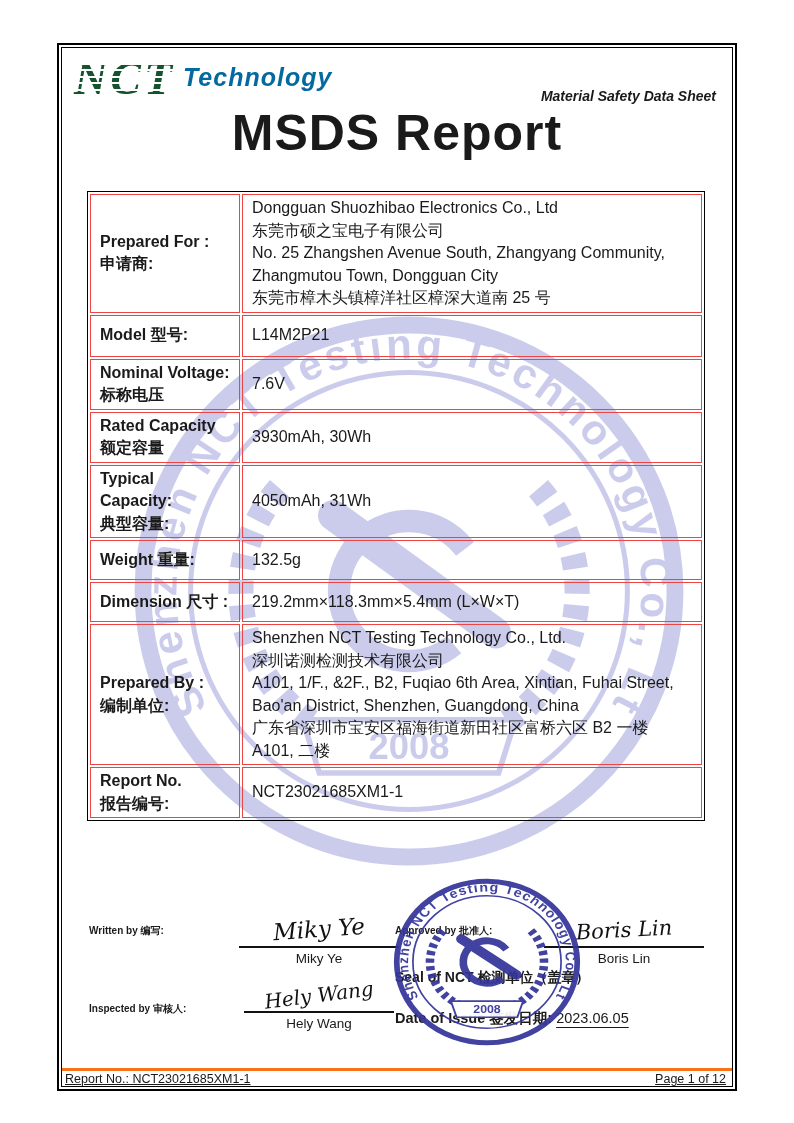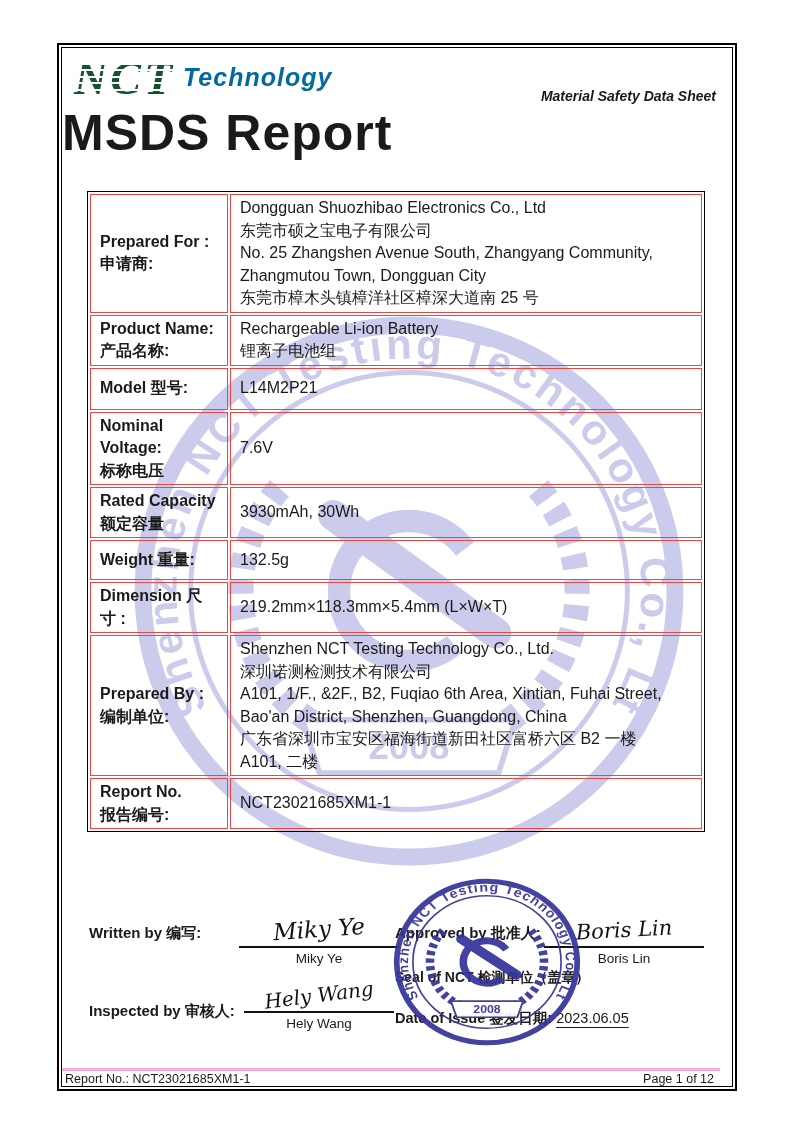--- a/index.html
+++ b/index.html
@@ -12,55 +12,55 @@
 
   
   .logo-row { position:absolute; left:12px; top:4px; white-space:nowrap; z-index:3; }
   .logo-nct { display:inline-block; position:relative; font-size:46px; font-weight:bold; font-style:italic;
               letter-spacing:3px; color:#14532d; font-family:"Liberation Serif", serif; }
   .logo-nct::after { content:""; position:absolute; inset:0;
               background:repeating-linear-gradient(to bottom, transparent 0 4.5px, #ffffff 4.5px 6.5px); }
   .logo-tech { display:inline-block; font-size:25px; font-weight:bold; font-style:italic; color:#0369a1;
               margin-left:8px; vertical-align:8px; letter-spacing:1px; }
   .subtitle { position:absolute; right:16px; top:40px; font-size:14px; font-weight:bold; font-style:italic; z-index:3; }
-  .main-title { position:absolute; left:0; right:0; top:56px; font-size:50px;
+  .main-title { position:absolute; left:0; right:0; top:56px; text-align:center; font-size:50px;
               font-weight:bold; letter-spacing:1px; z-index:3; }
 
   
   table.info { position:absolute; left:25px; top:143px; width:618px;
                border-collapse:separate; border-spacing:2px; border:1px solid #000;
                z-index:2; background:transparent; }
   table.info td { border:1px solid #ef4444; padding:2px 9px; font-size:16px; line-height:22.5px; vertical-align:middle; }
-  td.lbl { width:138px; font-weight:bold; }
+  td.lbl { width:150px; font-weight:bold; }
   td.val { }
   tr.h42 { height:42px;margin-left:6px; }
   tr.h40 { height:40px; }
   tr.h50 { height:50px; }
 
   
   .watermark { position:absolute; left:67px; top:263px; width:560px; height:560px;
                color:#c6c7ea; z-index:1; opacity:0.9; }
   .stamp { position:absolute; left:330px; top:829px; width:190px; height:170px;
                color:#34349a; z-index:6; opacity:0.93; }
 
   
-  .sig-label { position:absolute; font-size:15px; font-weight:bold; white-space:nowrap; z-index:3; }
+  .sig-label { position:absolute; font-size:10px; font-weight:bold; white-space:nowrap; z-index:3; }
   .sig-line { position:absolute; border-bottom:2px solid #111; height:0; z-index:3; }
   .sig-script { position:absolute; bottom:4px; left:50%; white-space:nowrap;
                 font-family:"DejaVu Serif", serif; font-style:italic; font-size:23px; color:#111;
                 transform:translateX(-50%) rotate(-4deg); }
   .sig-typed { position:absolute; top:5px; left:0; width:100%; text-align:center; font-size:13.5px; }
   .seal-label { position:absolute; font-size:14px; font-weight:bold; white-space:nowrap; z-index:3; }
   .date-row { position:absolute; font-size:14.5px; white-space:nowrap; z-index:3; }
   .date-row .dl { font-weight:bold; }
   .date-row .dv { text-decoration:underline; text-underline-offset:4px; padding-right:26px; }
 
   
-  .footer { position:absolute; left:0; right:12px; bottom:0; border-top:3px solid #f9a8d4;
-            font-size:12.5px; z-index:4; background:transparent; }
+  .footer { position:absolute; left:0; right:0; bottom:0; border-top:3px solid #f97316;
+            font-size:12.5px; z-index:4; background:transparent;text-decoration:underline; }
   .footer-line1 { display:flex; justify-content:space-between; padding:1px 6px 0 3px; }
   .footer-line2 { position:relative; height:16px; }
   .footer-line2 span { position:absolute; top:0; white-space:nowrap; }
   .f-hotline { left:52px; }
   .f-tel { left:282px; }
   .f-url { left:474px; }
 </style>
 </head>
 <body>
 
@@ -104,30 +104,20 @@
             <div>申请商:</div>
           </td>
           <td class="val">
             <div>Dongguan Shuozhibao Electronics Co., Ltd</div>
             <div>东莞市硕之宝电子有限公司</div>
             <div>No. 25 Zhangshen Avenue South, Zhangyang Community,</div>
             <div>Zhangmutou Town, Dongguan City</div>
             <div>东莞市樟木头镇樟洋社区樟深大道南 25 号</div>
           </td>
         </tr>
-        <tr>
-          <td class="lbl">
-            <div>Product Name:</div>
-            <div>产品名称:</div>
-          </td>
-          <td class="val">
-            <div>Rechargeable Li-ion Battery</div>
-            <div>锂离子电池组</div>
-          </td>
-        </tr>
         <tr class="h42">
           <td class="lbl">
             <div>Model 型号:</div>
           </td>
           <td class="val">
             <div>L14M2P21</div>
           </td>
         </tr>
         <tr class="h50">
           <td class="lbl">
@@ -138,20 +128,29 @@
             <div>7.6V</div>
           </td>
         </tr>
         <tr class="h50">
           <td class="lbl">
             <div>Rated Capacity</div>
             <div>额定容量</div>
           </td>
           <td class="val">
             <div>3930mAh, 30Wh</div>
+          </td>
+        </tr>
+        <tr class="h50">
+          <td class="lbl">
+            <div>Typical Capacity:</div>
+            <div>典型容量:</div>
+          </td>
+          <td class="val">
+            <div>4050mAh, 31Wh</div>
           </td>
         </tr>
         <tr class="h40">
           <td class="lbl">
             <div>Weight 重量:</div>
           </td>
           <td class="val">
             <div>132.5g</div>
           </td>
         </tr>

